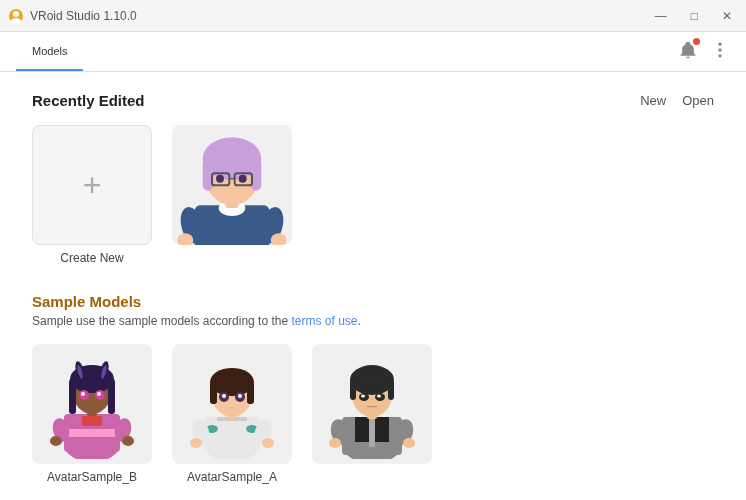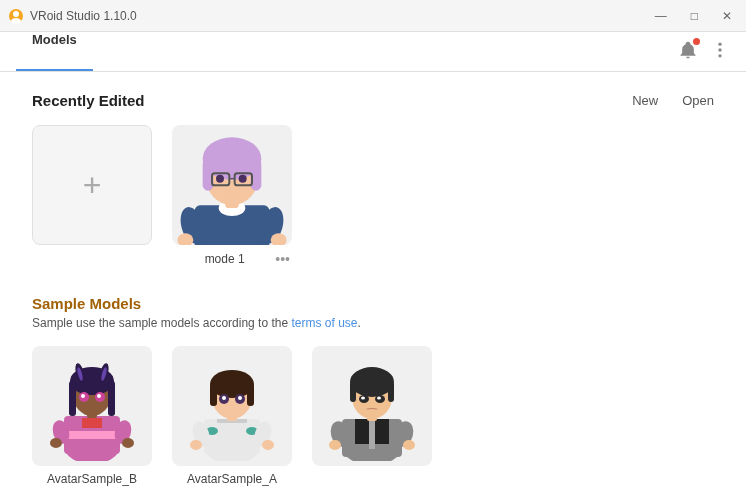--- a/index.html
+++ b/index.html
@@ -58,28 +58,28 @@
       border-bottom: 1px solid #e0e0e0;
       padding: 0 16px;
       height: 40px;
     }
     .nav-tabs {
       display: flex;
       height: 100%;
     }
     .nav-tab {
       display: flex;
-      align-items: flex-start;
+      align-items: center;
       padding: 0 16px;
       height: 100%;
-      font-size: 13px;
+      font-size: 11px;
       color: #333;
       cursor: pointer;
       border-bottom: 2px solid transparent;
-      font-weight: 700;
+      font-weight: 400;
     }
     .nav-tab.active {
       border-bottom: 2px solid #4a90e2;
       color: #333;
     }
     .nav-right {
       display: flex;
       align-items: center;
       gap: 12px;
     }
@@ -113,21 +113,21 @@
       justify-content: space-between;
       margin-bottom: 16px;
     }
     .section-title {
       font-size: 15px;
       font-weight: 600;
       color: #222;
     }
     .section-actions {
       display: flex;
-      gap: 24px;
+      gap: 16px;
     }
     .action-link {
       font-size: 13px;
       color: #555;
       cursor: pointer;
     }
 
     
     .model-grid {
       display: flex;
@@ -278,20 +278,21 @@
       <span class="action-link">Open</span>
     </div>
   </div>
 
   <div class="model-grid">
 
     <div class="model-card">
       <div class="model-thumbnail create-new-thumb">
         <span class="plus-icon">+</span>
       </div>
+      <span class="model-name-centered">Create New</span>
     </div>
 
     <div class="model-card">
       <div class="model-thumbnail">
 
         <svg viewBox="0 0 90 110">
 
           <ellipse cx="45" cy="95" rx="28" ry="20" fill="#3a5a8a"></ellipse>
           <rect x="17" y="70" width="56" height="35" fill="#3a5a8a" rx="4"></rect>
 
@@ -313,24 +314,20 @@
 
           <circle cx="36" cy="50" r="3" fill="#4a3060"></circle>
           <circle cx="53" cy="50" r="3" fill="#4a3060"></circle>
 
           <ellipse cx="15" cy="85" rx="8" ry="14" fill="#3a5a8a" transform="rotate(-15 15 85)"></ellipse>
           <ellipse cx="75" cy="85" rx="8" ry="14" fill="#3a5a8a" transform="rotate(15 75 85)"></ellipse>
 
           <ellipse cx="10" cy="96" rx="6" ry="5" fill="#f5c5a0"></ellipse>
           <ellipse cx="80" cy="96" rx="6" ry="5" fill="#f5c5a0"></ellipse>
         </svg>
-      </div>
-      <div class="model-name-row">
-        <span class="model-name">mode 1</span>
-        <span class="more-btn">•••</span>
       </div>
     </div>
   </div>
 
   <div>
     <div class="sample-title">Sample Models</div>
     <div class="sample-desc">
       <span>Sample use the sample models according to the </span><span class="terms-link">terms of use</span><span>.</span>
     </div>
 

